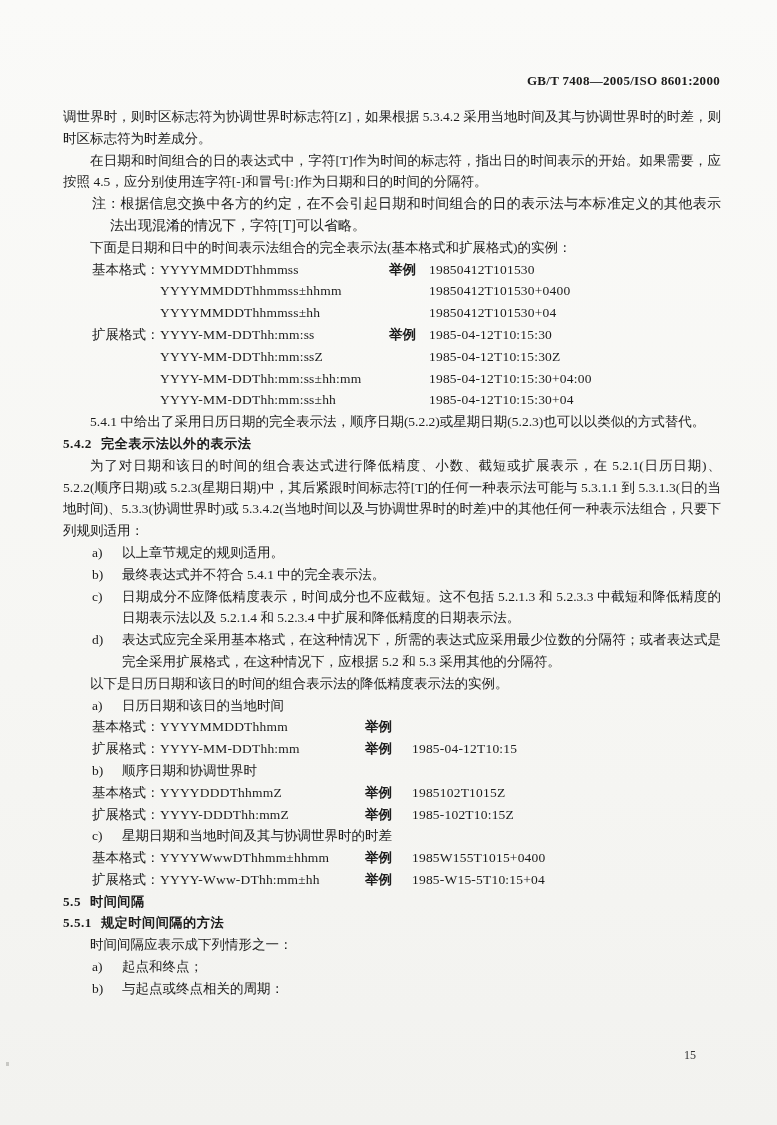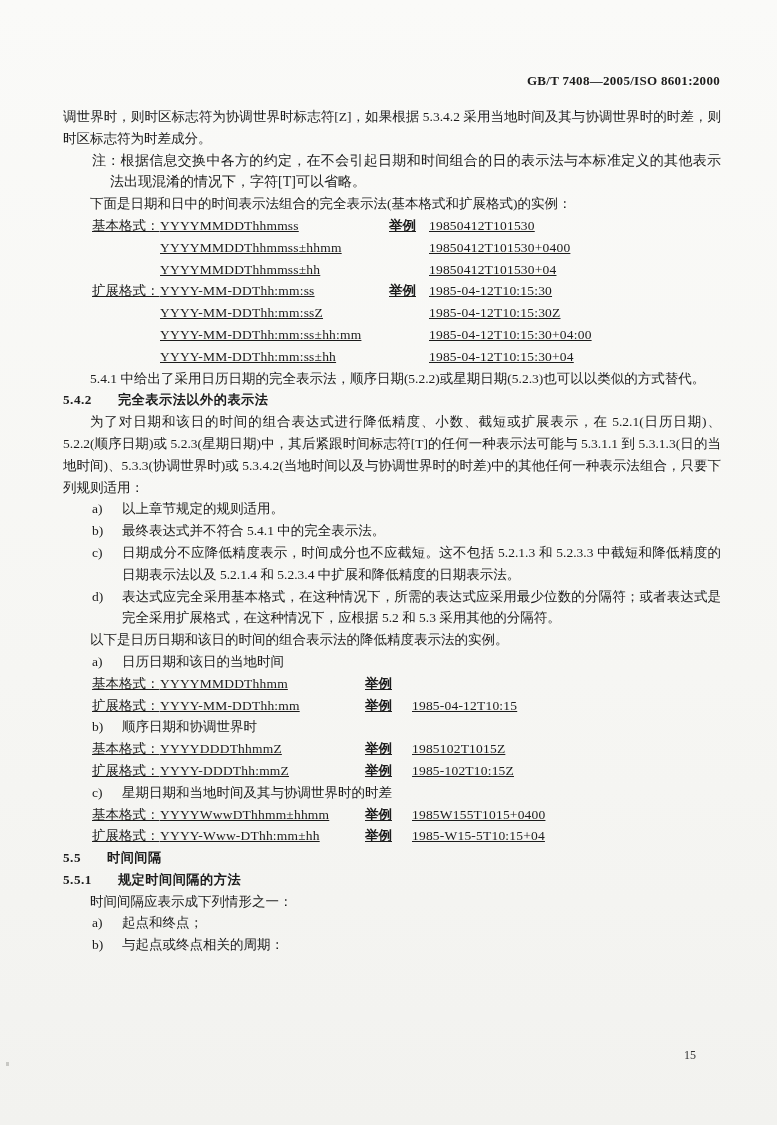--- a/index.html
+++ b/index.html
@@ -28,22 +28,22 @@
   .para { text-indent:2em; }
   .cont { text-indent:0; }
   .note {
     font-size:14px; line-height:21.8px;
     padding-left:47px; text-indent:-18px;
   }
   .h3 {
     font-weight:bold; font-family:"DejaVu Sans","Liberation Sans",sans-serif;
     font-size:13.2px; letter-spacing:.5px;
   }
-  .h3 .num { font-family:"Liberation Serif",serif; margin-right:26px; }
-  .ex-row { display:flex; margin-left:29px; align-items:center;text-decoration:underline; }
+  .h3 .num { font-family:"Liberation Serif",serif; margin-right:9px; }
+  .ex-row { display:flex; margin-left:29px; align-items:center; }
   .ex-label { width:68px; flex:none; }
   .ex-format { width:229px; flex:none; font-family:"Liberation Serif",serif; letter-spacing:.2px; }
   .ex-juli { width:40px; flex:none; font-weight:bold; }
   .ex-value { flex:1; font-family:"Liberation Serif",serif; letter-spacing:.2px; text-align:left; }
   .ex2 .ex-format { width:205px; }
   .ex2 .ex-juli { width:47px; }
   .li { display:flex; margin-left:29px; }
   .li-marker { width:30px; flex:none; font-family:"Liberation Serif",serif; }
   .li-text { flex:1; text-align:justify; }
   .group-title { display:flex; margin-left:29px; }
@@ -56,20 +56,21 @@
 </head>
 <body>
 
 <div class="page">
 
   <div class="doc-header">GB/T 7408—2005/ISO 8601:2000</div>
 
   <div class="content">
 
     <p class="para cont">调世界时，则时区标志符为协调世界时标志符[Z]，如果根据 5.3.4.2 采用当地时间及其与协调世界时的时差，则时区标志符为时差成分。</p>
+    <p class="para">在日期和时间组合的日的表达式中，字符[T]作为时间的标志符，指出日的时间表示的开始。如果需要，应按照 4.5，应分别使用连字符[-]和冒号[:]作为日期和日的时间的分隔符。</p>
     <p class="note">注：根据信息交换中各方的约定，在不会引起日期和时间组合的日的表示法与本标准定义的其他表示法出现混淆的情况下，字符[T]可以省略。</p>
     <p class="para">下面是日期和日中的时间表示法组合的完全表示法(基本格式和扩展格式)的实例：</p>
 
     <div class="ex-row">
       <span class="ex-label">基本格式：</span>
       <span class="ex-format">YYYYMMDDThhmmss</span>
       <span class="ex-juli">举例</span>
       <span class="ex-value">19850412T101530</span>
     </div>
     <div class="ex-row">

